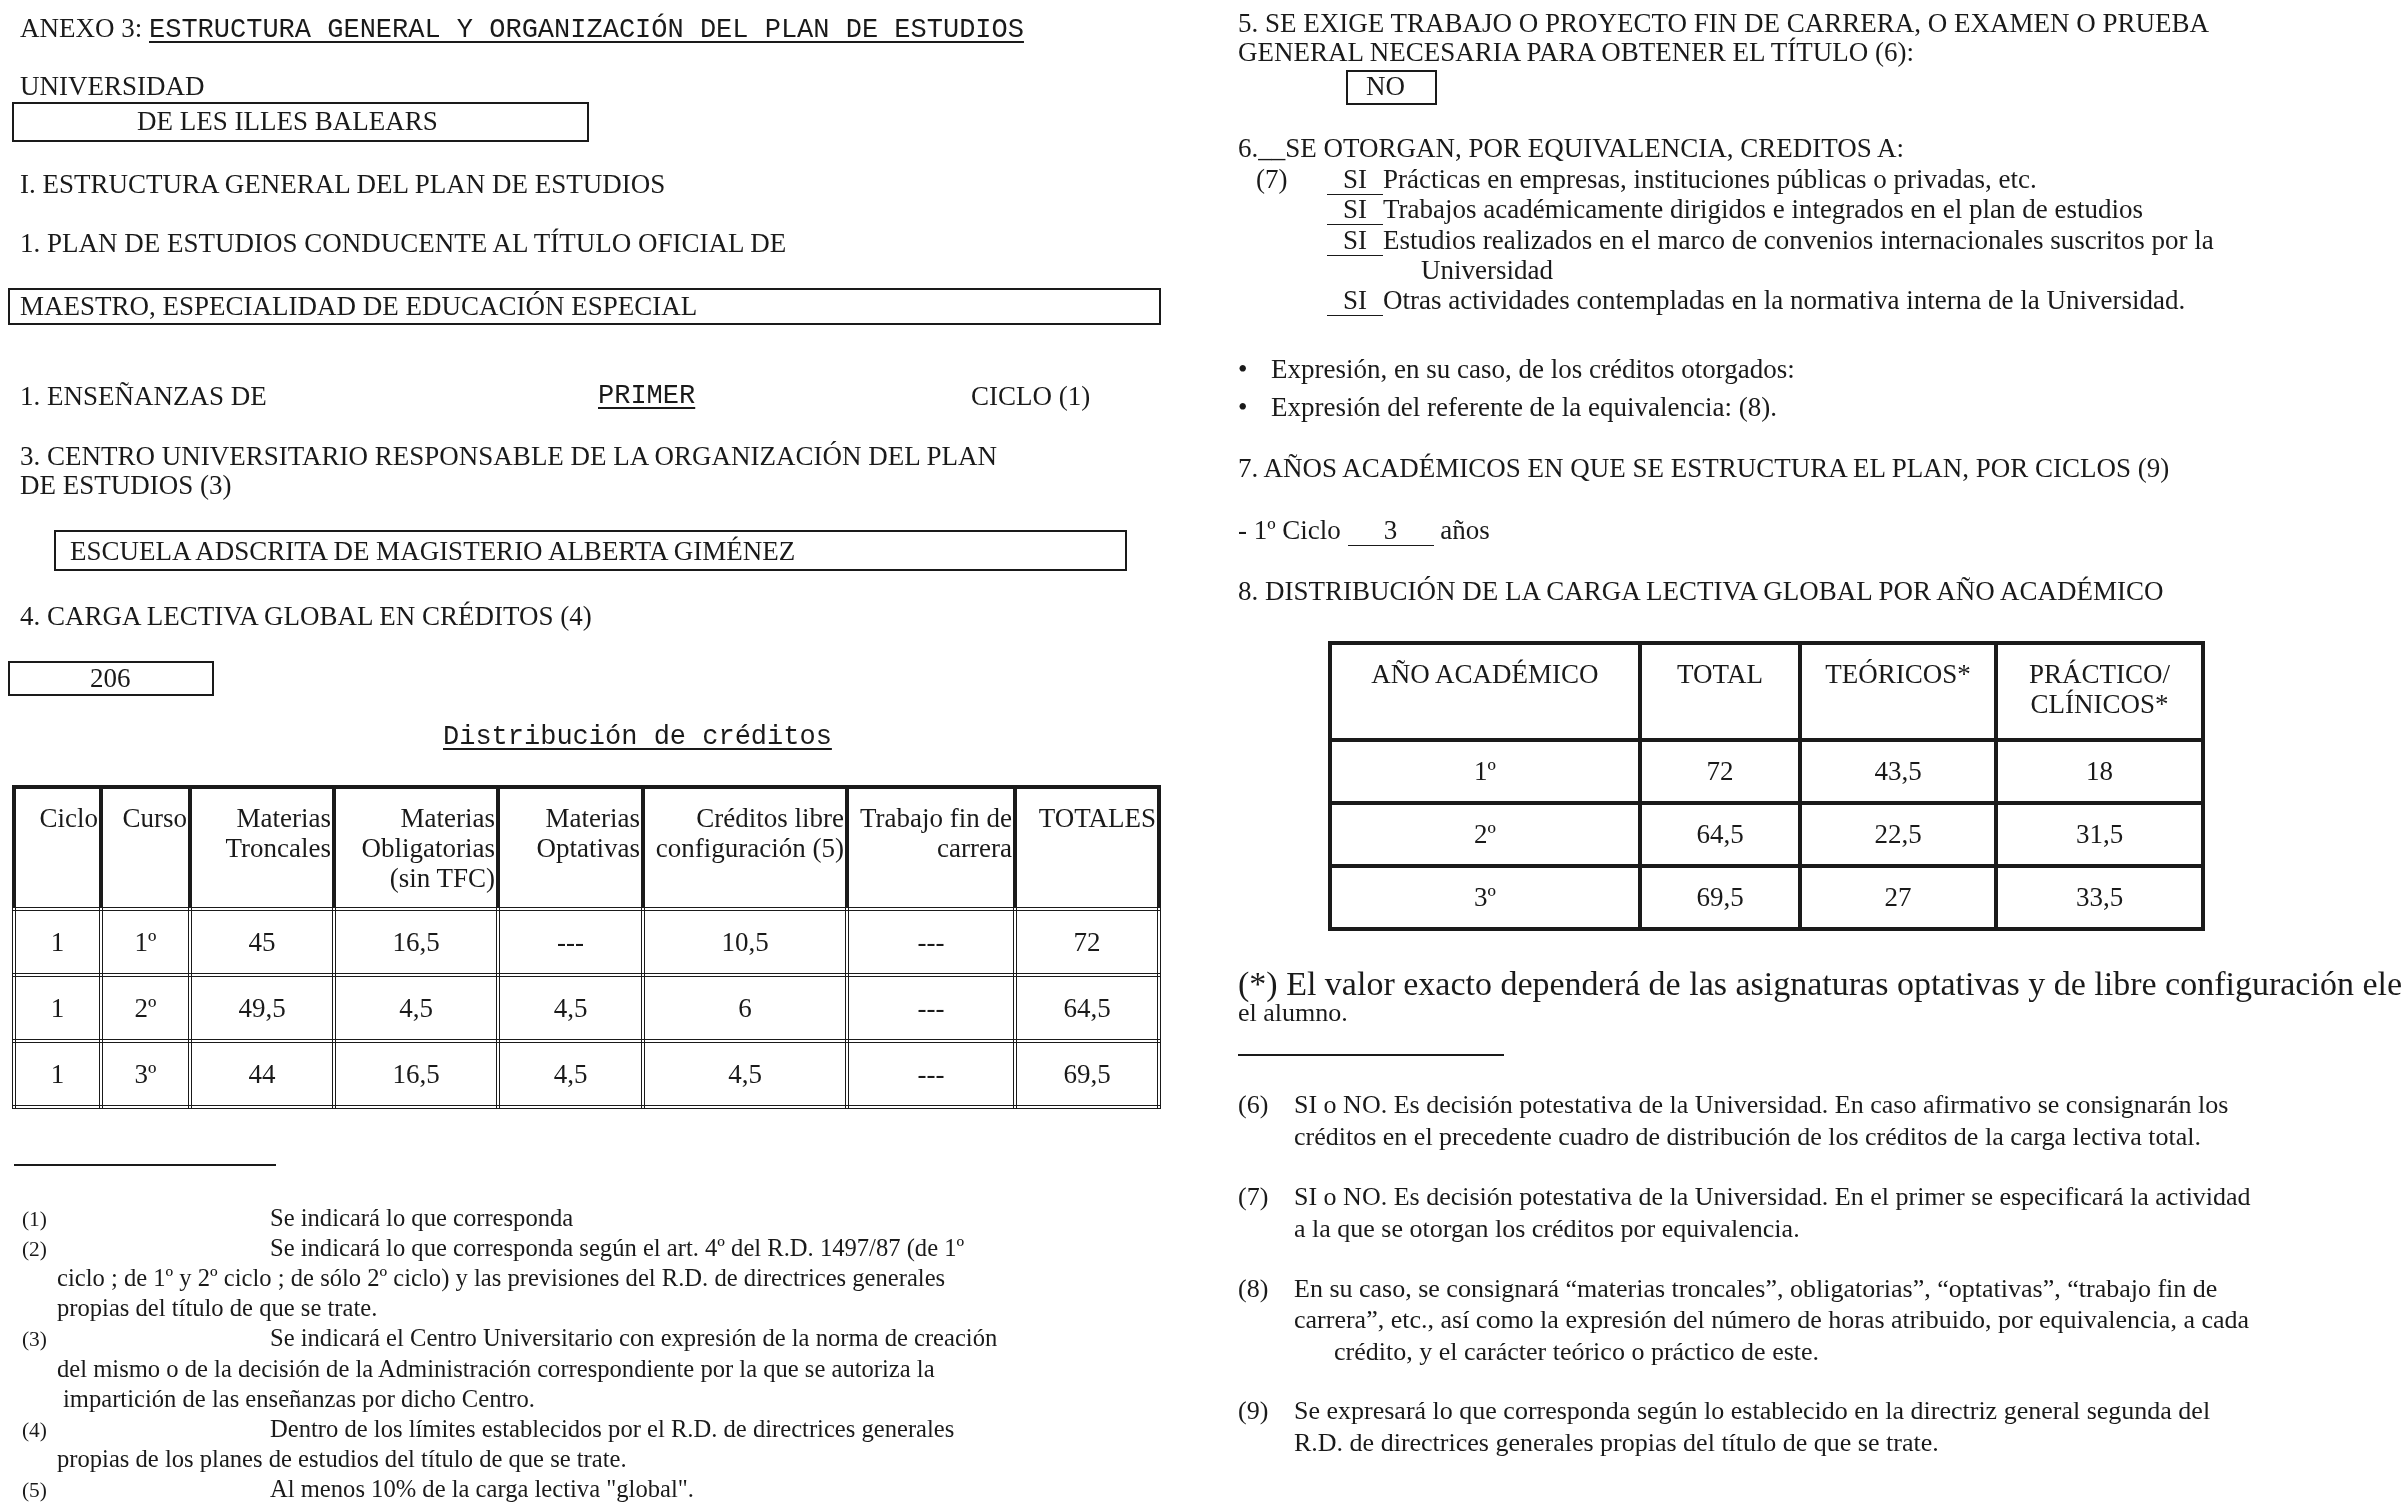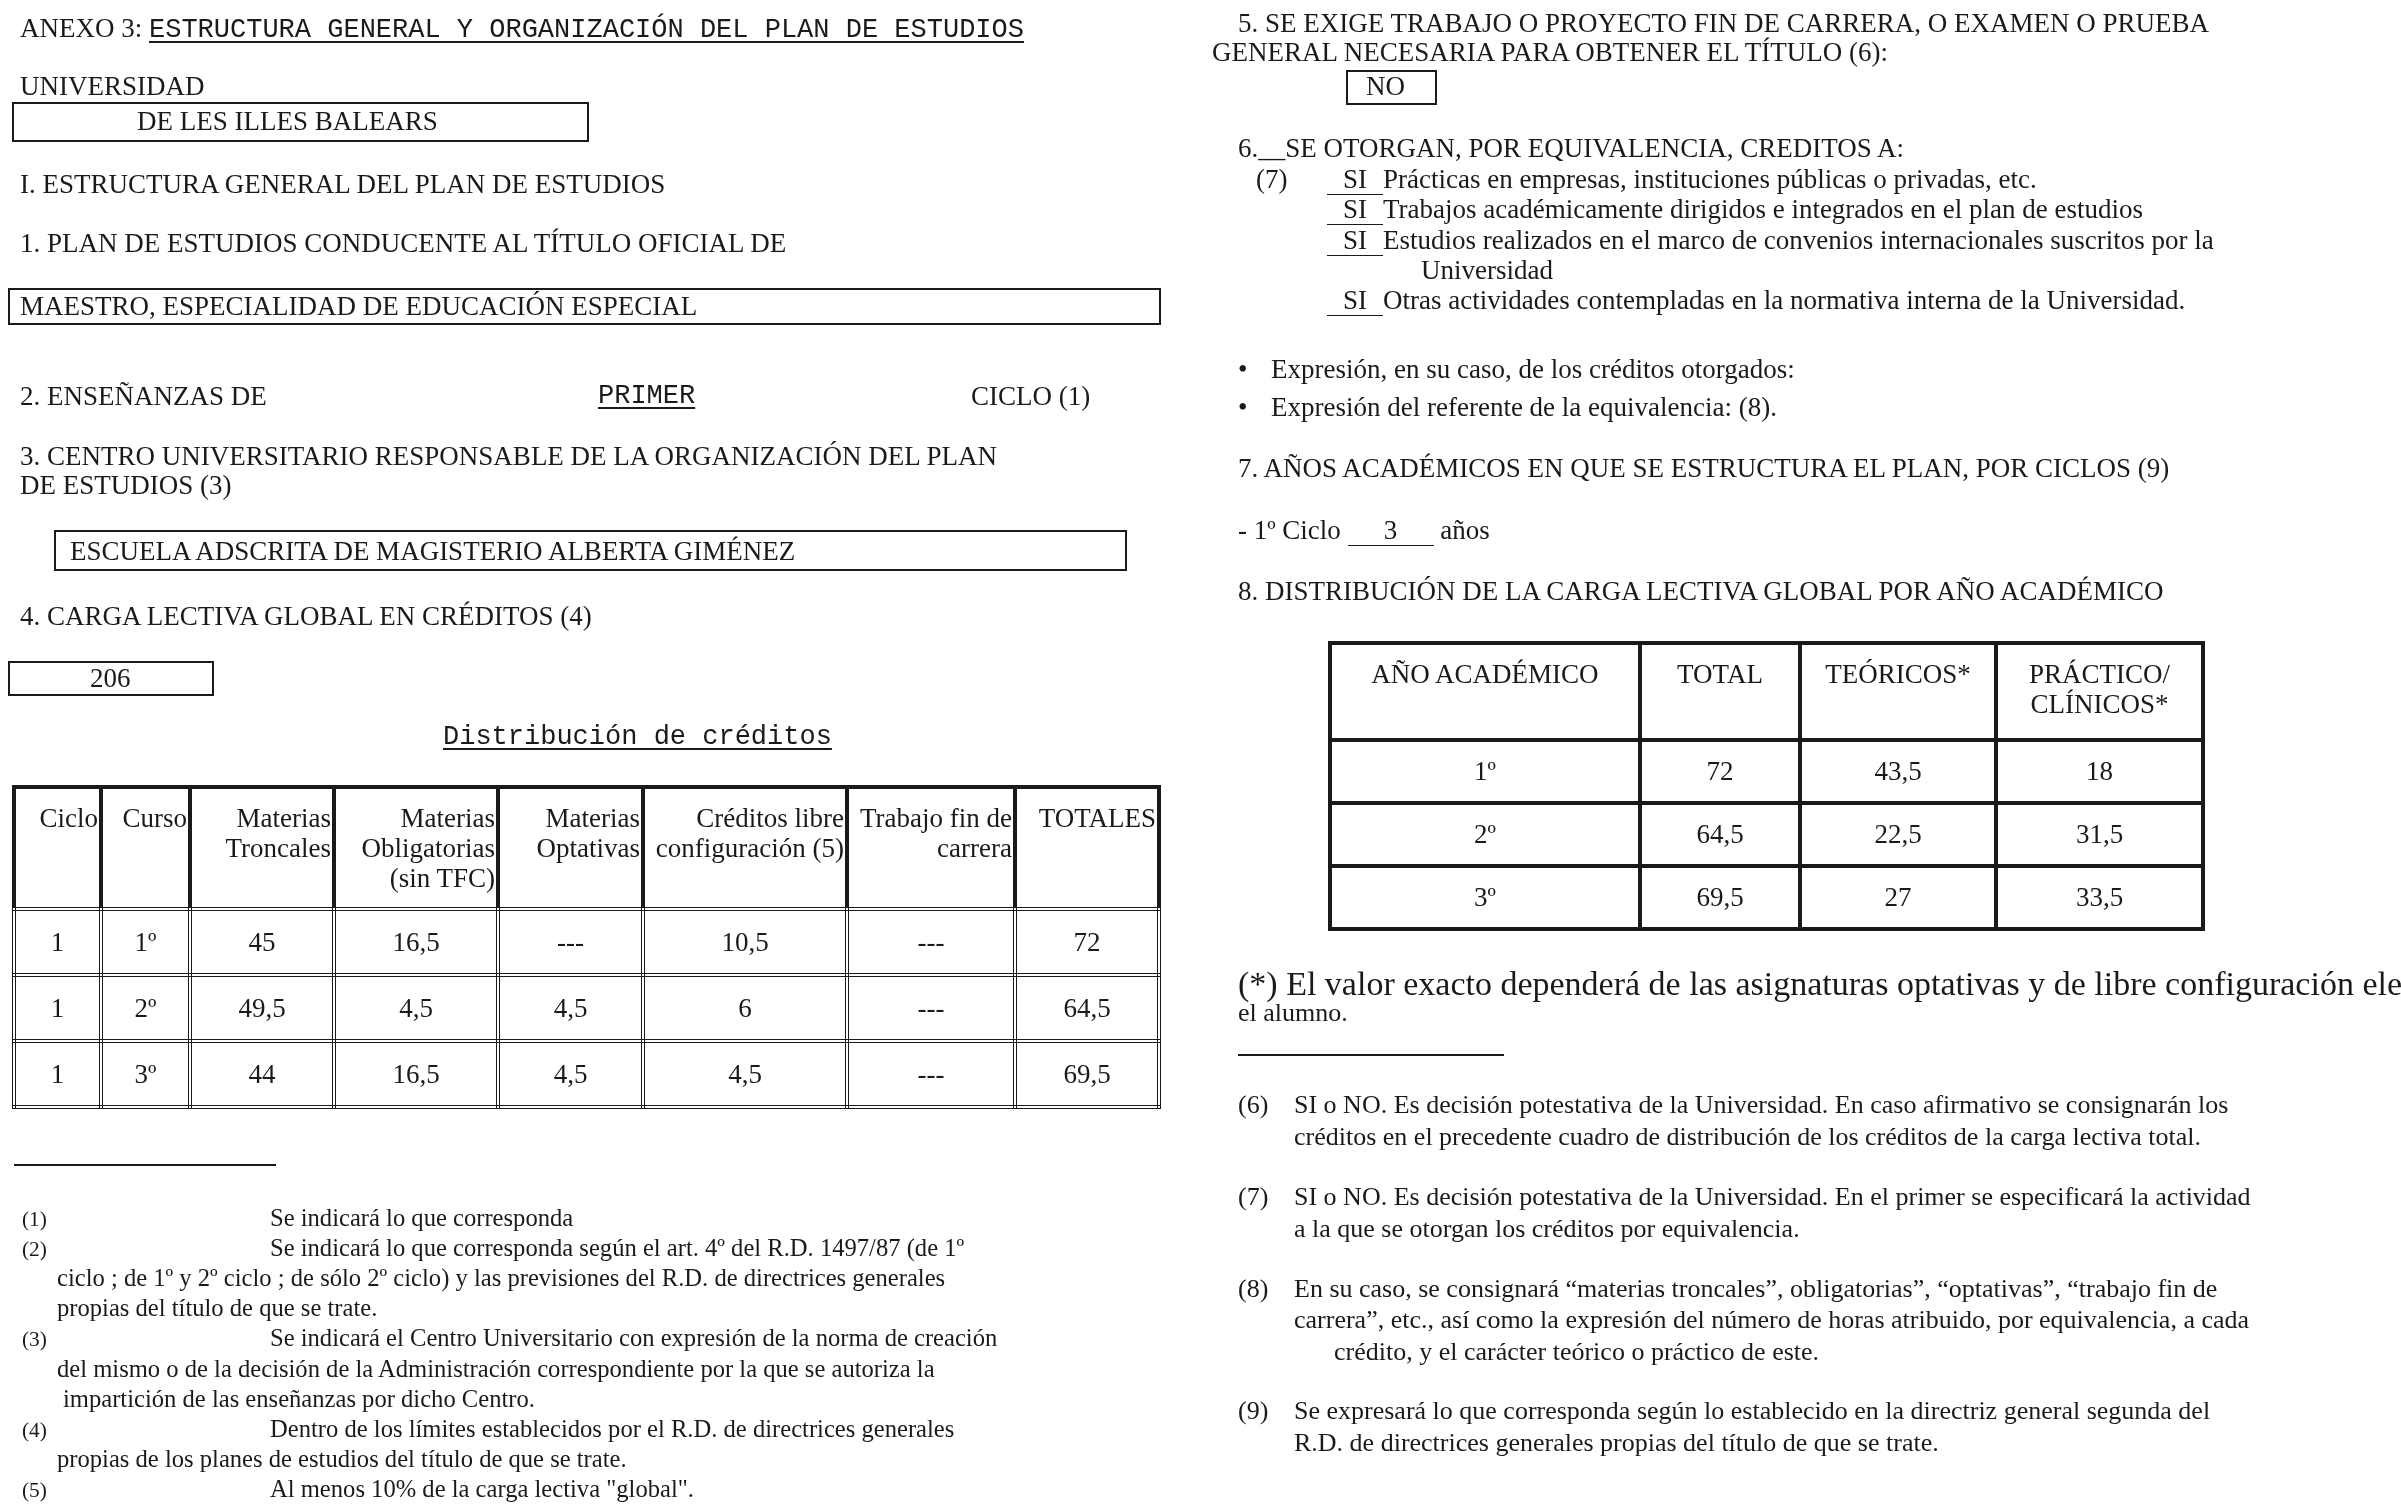--- a/index.html
+++ b/index.html
@@ -37,21 +37,21 @@
 <div class="abs t" style="left:20px; top:71px;">UNIVERSIDAD</div>
 <div class="box" style="left:12px; top:102px; width:577px; height:40px;"></div>
 <div class="boxtext" style="left:137px; top:106px;">DE LES ILLES BALEARS</div>
 
 <div class="abs t" style="left:20px; top:169px;">I. ESTRUCTURA GENERAL DEL PLAN DE ESTUDIOS</div>
 
 <div class="abs t" style="left:20px; top:228px;">1. PLAN DE ESTUDIOS CONDUCENTE AL TÍTULO OFICIAL DE</div>
 <div class="box" style="left:8px; top:288px; width:1153px; height:37px;"></div>
 <div class="boxtext" style="left:20px; top:291px;">MAESTRO, ESPECIALIDAD DE EDUCACIÓN ESPECIAL</div>
 
-<div class="abs t" style="left:20px; top:381px;">2. ENSEÑANZAS DE</div>
+<div class="abs t" style="left:20px; top:381px;">1. ENSEÑANZAS DE</div>
 <div class="abs t u" style="left:598px; top:381px;">PRIMER</div>
 <div class="abs t" style="left:971px; top:381px;">CICLO (1)</div>
 
 <div class="abs t" style="left:20px; top:441px;">3. CENTRO UNIVERSITARIO RESPONSABLE DE LA ORGANIZACIÓN DEL PLAN</div>
 <div class="abs t" style="left:20px; top:470px;">DE ESTUDIOS (3)</div>
 <div class="box" style="left:54px; top:530px; width:1073px; height:41px;"></div>
 <div class="boxtext" style="left:70px; top:536px;">ESCUELA ADSCRITA DE MAGISTERIO ALBERTA GIMÉNEZ</div>
 
 <div class="abs t" style="left:20px; top:601px;">4. CARGA LECTIVA GLOBAL EN CRÉDITOS (4)</div>
 <div class="box" style="left:8px; top:661px; width:206px; height:35px;"></div>
@@ -134,21 +134,21 @@
 
   <div class="fnum" style="left:22px; top:1418px;">(4)</div>
   <div class="fn abs" style="left:270px; top:1414px;text-align:center;">Dentro de los límites establecidos por el R.D. de directrices generales</div>
   <div class="fn abs" style="left:57px; top:1444px;text-align:right;">propias de los planes de estudios del título de que se trate.</div>
 
   <div class="fnum" style="left:22px; top:1478px;">(5)</div>
   <div class="fn abs" style="left:270px; top:1474px;">Al menos 10% de la carga lectiva "global".</div>
 </div>
 
 <div class="abs t" style="left:1238px; top:8px;">5.  SE EXIGE TRABAJO O PROYECTO FIN DE CARRERA, O EXAMEN O PRUEBA</div>
-<div class="abs t" style="left:1212px; top:37px;">GENERAL NECESARIA PARA OBTENER  EL TÍTULO (6):</div>
+<div class="abs t" style="left:1238px; top:37px;">GENERAL NECESARIA PARA OBTENER  EL TÍTULO (6):</div>
 <div class="box" style="left:1346px; top:70px; width:91px; height:35px;"></div>
 <div class="boxtext" style="left:1366px; top:71px;">NO</div>
 
 <div class="abs t" style="left:1238px; top:133px;">6.__SE  OTORGAN, POR EQUIVALENCIA, CREDITOS A:</div>
 <div class="abs t" style="left:1256px; top:164px;">(7)</div>
 
 <div class="abs t" style="left:1327px; top:164px;">
   <span class="sig" style="width:56px;">SI</span><span>Prácticas en empresas, instituciones públicas o privadas, etc.</span>
 </div>
 <div class="abs t" style="left:1327px; top:194px;">

